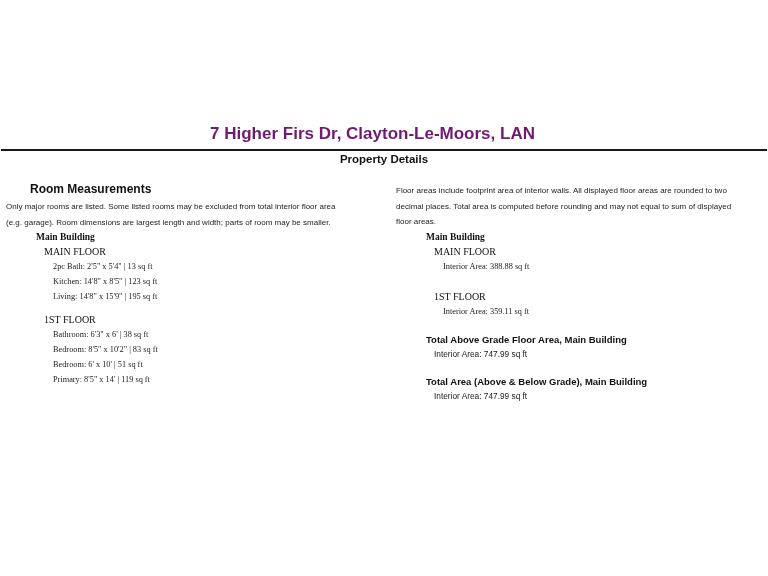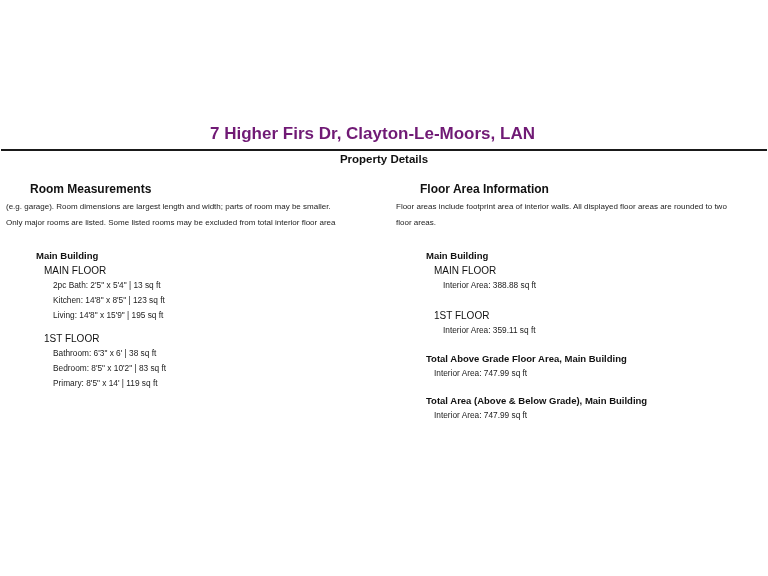--- a/index.html
+++ b/index.html
@@ -56,22 +56,22 @@
       margin: 0 0 3px 0;
       padding-left: 24px;
     }
     .desc {
       font-size: 8px;
       line-height: 15.5px;
       color: #222;
       margin: 0;
     }
     .building {
-      margin-top: 19px;
       margin-left: 30px;
+      font-family: Liberation Serif, serif;
     }
     .building-name {
       font-size: 9.5px;
       font-weight: bold;
       line-height: 14px;
     }
     .floor-name {
       font-size: 10px;
       line-height: 15px;
       margin-left: 8px;
@@ -106,45 +106,46 @@
   </style>
 </head>
 <body>
 
 <div class="title">7 Higher Firs Dr, Clayton-Le-Moors, LAN</div>
 <div class="divider"></div>
 <div class="subtitle">Property Details</div>
 
 <div class="col left">
   <div class="section-heading">Room Measurements</div>
+  <p class="desc">Only major rooms are listed. Some listed rooms may be excluded from total interior floor area</p>
   <p class="desc">(e.g. garage). Room dimensions are largest length and width; parts of room may be smaller.</p>
-  <p class="desc">Only major rooms are listed. Some listed rooms may be excluded from total interior floor area</p>
 
   <div class="building">
     <div class="building-name">Main Building</div>
 
     <div class="floor-block">
       <div class="floor-name">MAIN FLOOR</div>
       <div class="room">2pc Bath: 2'5" x 5'4" | 13 sq ft</div>
       <div class="room">Kitchen: 14'8" x 8'5" | 123 sq ft</div>
       <div class="room">Living: 14'8" x 15'9" | 195 sq ft</div>
     </div>
 
     <div class="floor-block">
       <div class="floor-name">1ST FLOOR</div>
       <div class="room">Bathroom: 6'3" x 6' | 38 sq ft</div>
       <div class="room">Bedroom: 8'5" x 10'2" | 83 sq ft</div>
+      <div class="room">Bedroom: 6' x 10' | 51 sq ft</div>
       <div class="room">Primary: 8'5" x 14' | 119 sq ft</div>
     </div>
   </div>
 </div>
 
 <div class="col right">
-  <div class="section-heading">Floor Area Information</div>
   <p class="desc">Floor areas include footprint area of interior walls. All displayed floor areas are rounded to two</p>
+  <p class="desc">decimal places. Total area is computed before rounding and may not equal to sum of displayed</p>
   <p class="desc">floor areas.</p>
 
   <div class="building">
     <div class="building-name">Main Building</div>
 
     <div class="r-floor-block">
       <div class="floor-name">MAIN FLOOR</div>
       <div class="r-area">Interior Area: 388.88 sq ft</div>
     </div>
 

